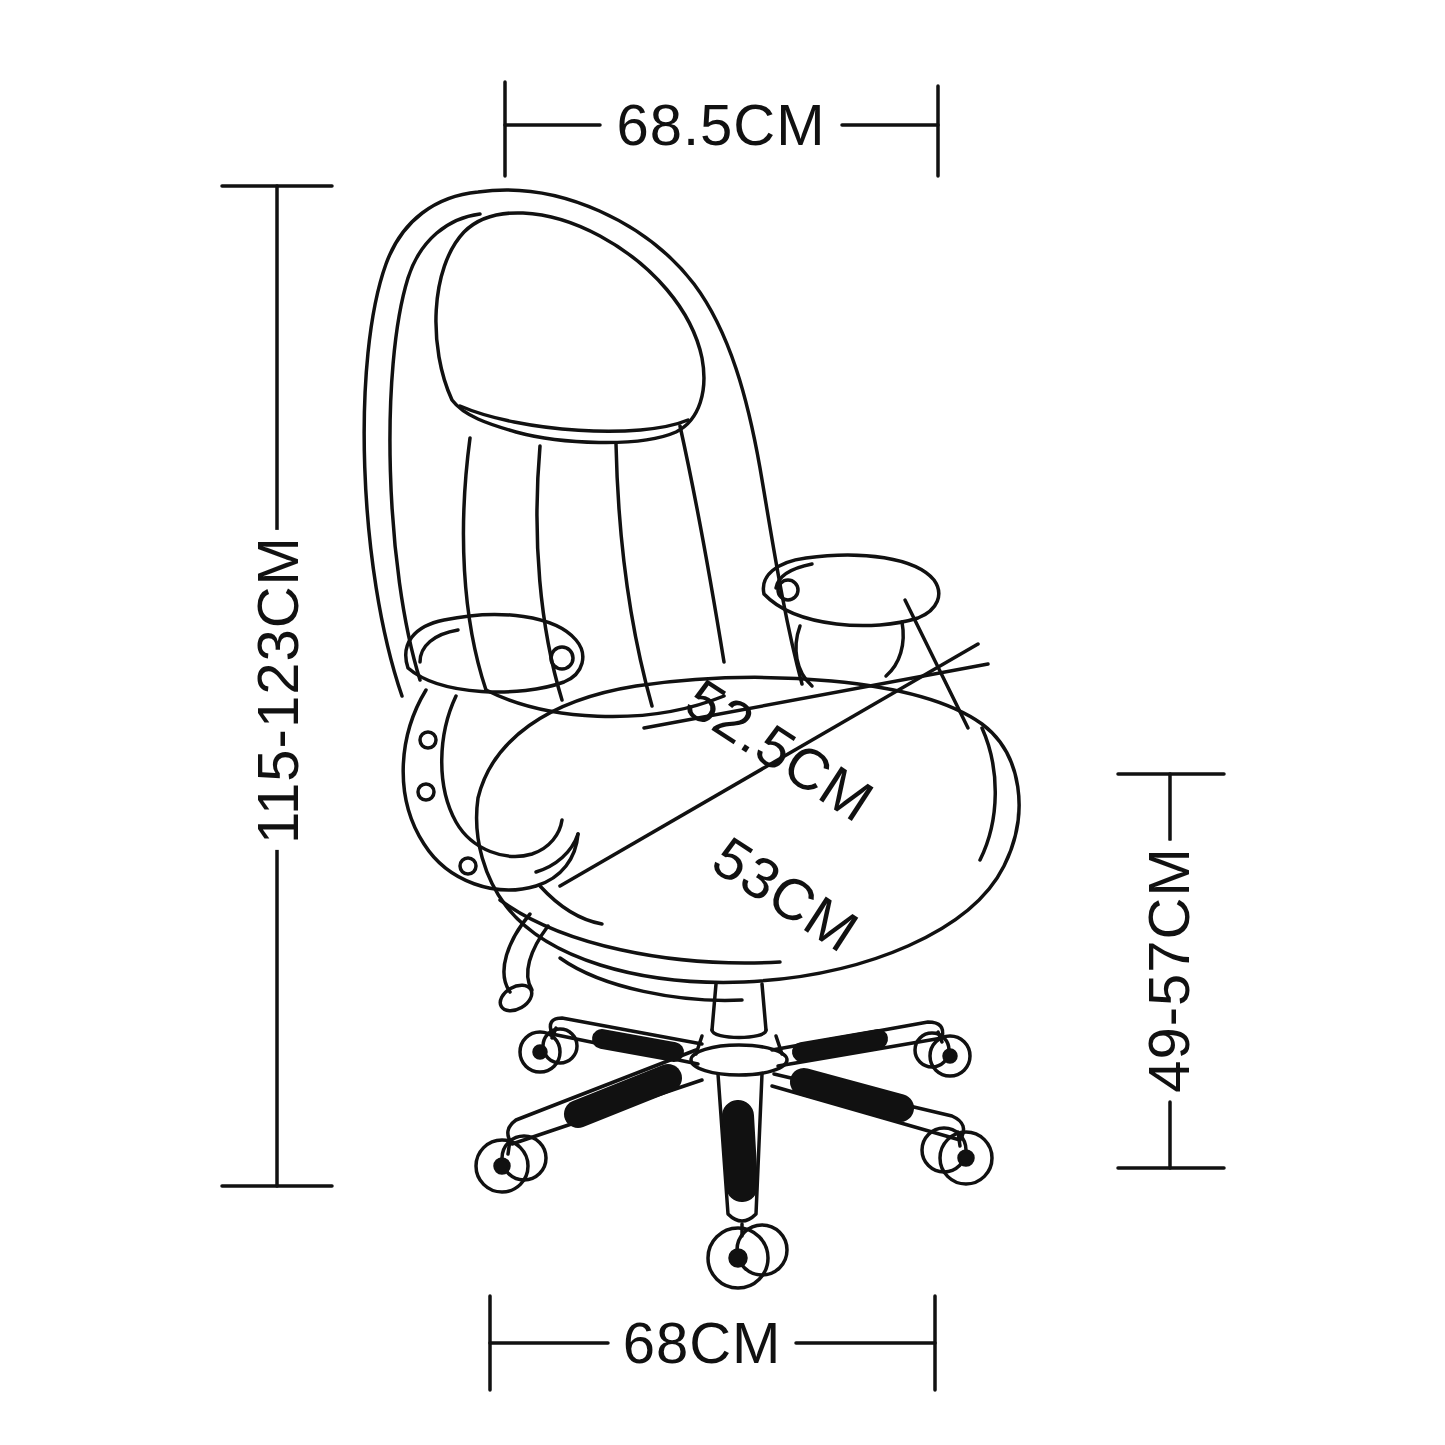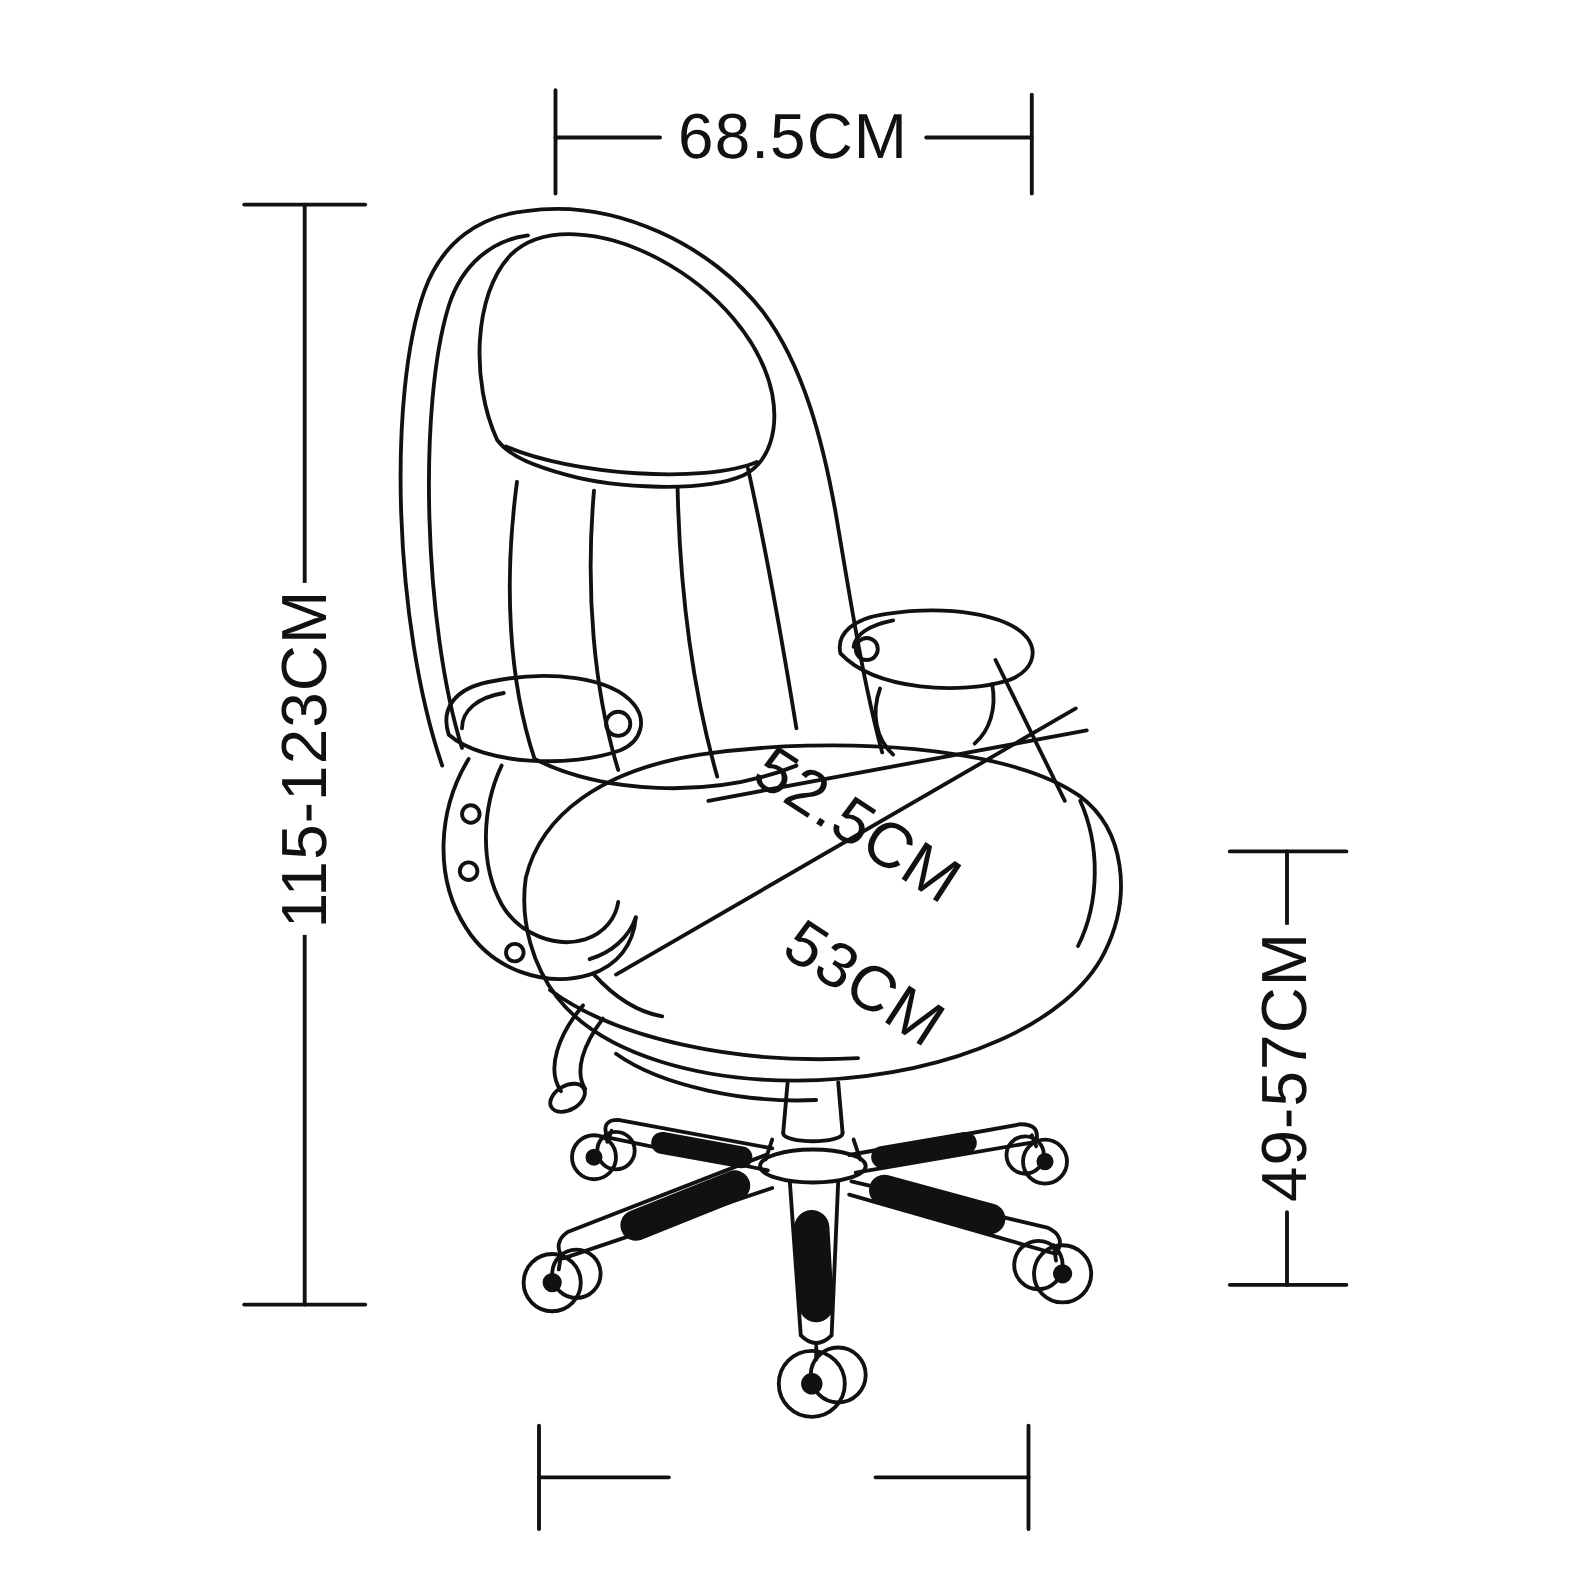--- a/index.html
+++ b/index.html
@@ -173,14 +173,15 @@
   <div class="dim-label" style="left:721px; top:96px;">68.5CM</div>
 
   <div class="dim-label vertical" style="left:277px; top:662px;">115-123CM</div>
 
   <div class="dim-label diag" style="left:780px; top:722px;">52.5CM</div>
 
   <div class="dim-label diag" style="left:786px; top:866px;">53CM</div>
 
   <div class="dim-label vertical" style="left:1168px; top:942px;">49-57CM</div>
 
+  <div class="dim-label" style="left:702px; top:1314px;">68CM</div>
 
 </div>
 
 </body></html>

